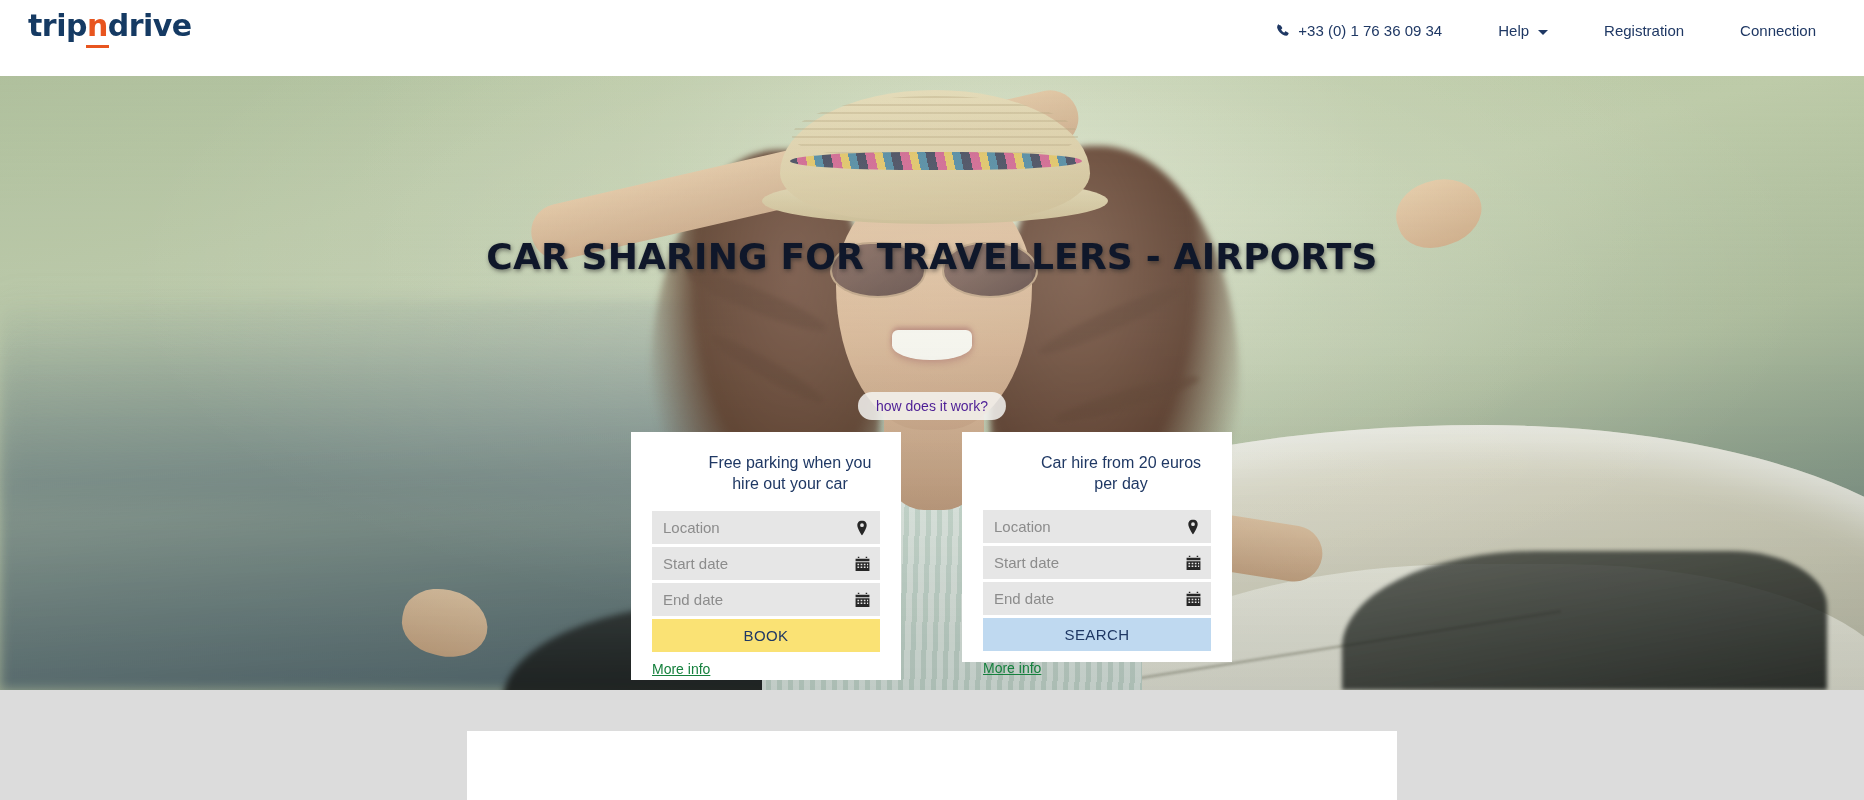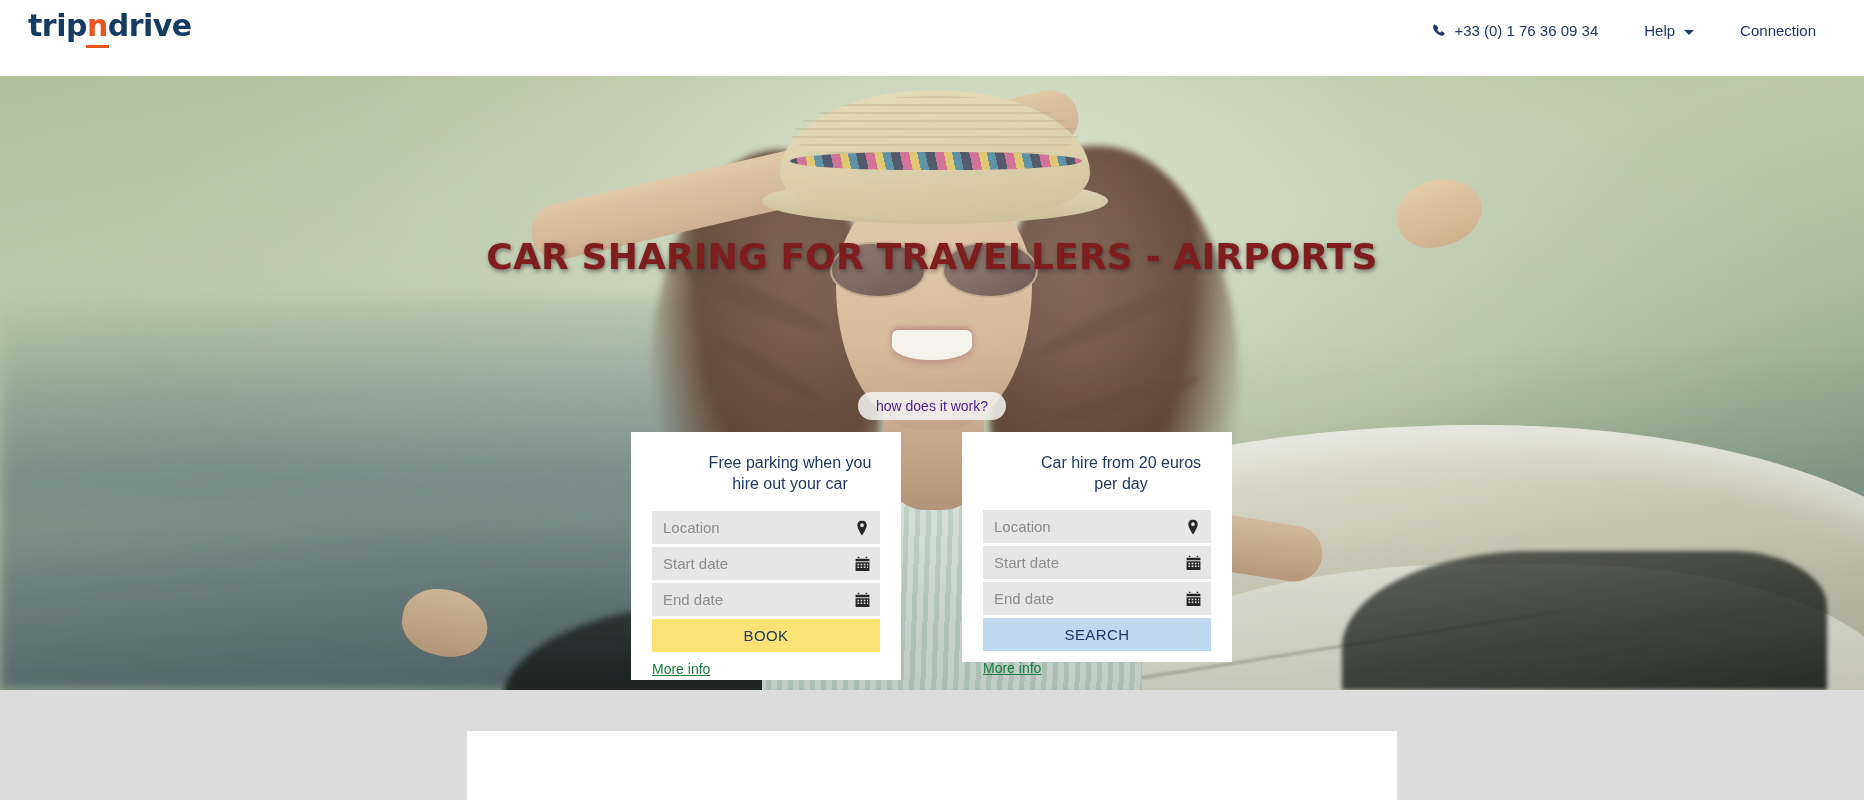--- a/index.html
+++ b/index.html
@@ -25,21 +25,21 @@
     font-family:"DejaVu Sans", sans-serif;
     user-select:none;
   }
   .logo .accent { color:#e8551f; position:relative; }
   .logo .accent::after{
     content:""; position:absolute; left:-1px; right:-1px; bottom:-5px;
     height:3px; background:#e8551f;
   }
   .nav {
     position:absolute; right:28px; top:0; height:60px;
-    display:flex; align-items:center; gap:6px;
+    display:flex; align-items:center; gap:16px;
   }
   .nav-item {
     font-size:15px; color:#1f3864;
     padding:0 20px; height:60px;
     display:flex; align-items:center; gap:7px;
     white-space:nowrap;
     cursor:pointer;
   }
   .nav-phone { color:#1f3864; }
   .phone-ico { display:inline-block; width:15px; height:15px; color:#1f3864; }
@@ -223,21 +223,21 @@
   .grade2 {
     position:absolute; inset:0;
     background:radial-gradient(ellipse at 52% 34%, rgba(255,255,252,0.22) 0%, rgba(0,0,0,0) 62%);
   }
 
   
   .headline {
     position:absolute; left:0; right:0; top:176px;
     text-align:center;
     font-size:36px; line-height:1.16;
-    font-weight:bold; color:#7f1d1d;
+    font-weight:bold; color:#0f172a;
     letter-spacing:0.2px;
     text-shadow:1px 2px 4px rgba(40,40,40,0.55);
     font-family:"DejaVu Sans", sans-serif;
     z-index:10;
   }
   .how-btn {
     position:absolute; left:50%; top:332px; transform:translateX(-50%);
     background:rgba(245,245,243,0.84);
     color:#4c1d95; font-size:14px;
     padding:6px 18px; border-radius:14px;
@@ -315,20 +315,23 @@
           </svg>
       </span>
       <span>+33 (0) 1 76 36 09 34</span>
     </div>
 
     <div class="nav-item">
       <span>Help</span>
       <span class="caret"></span>
     </div>
     <div class="nav-item">
+      <span>Registration</span>
+    </div>
+    <div class="nav-item">
       <span>Connection</span>
     </div>
   </div>
 </div>
 
 <div class="hero">
 
   <div class="hero-photo">
     <div class="sky"></div>
     <div class="sea-horizon"></div>

